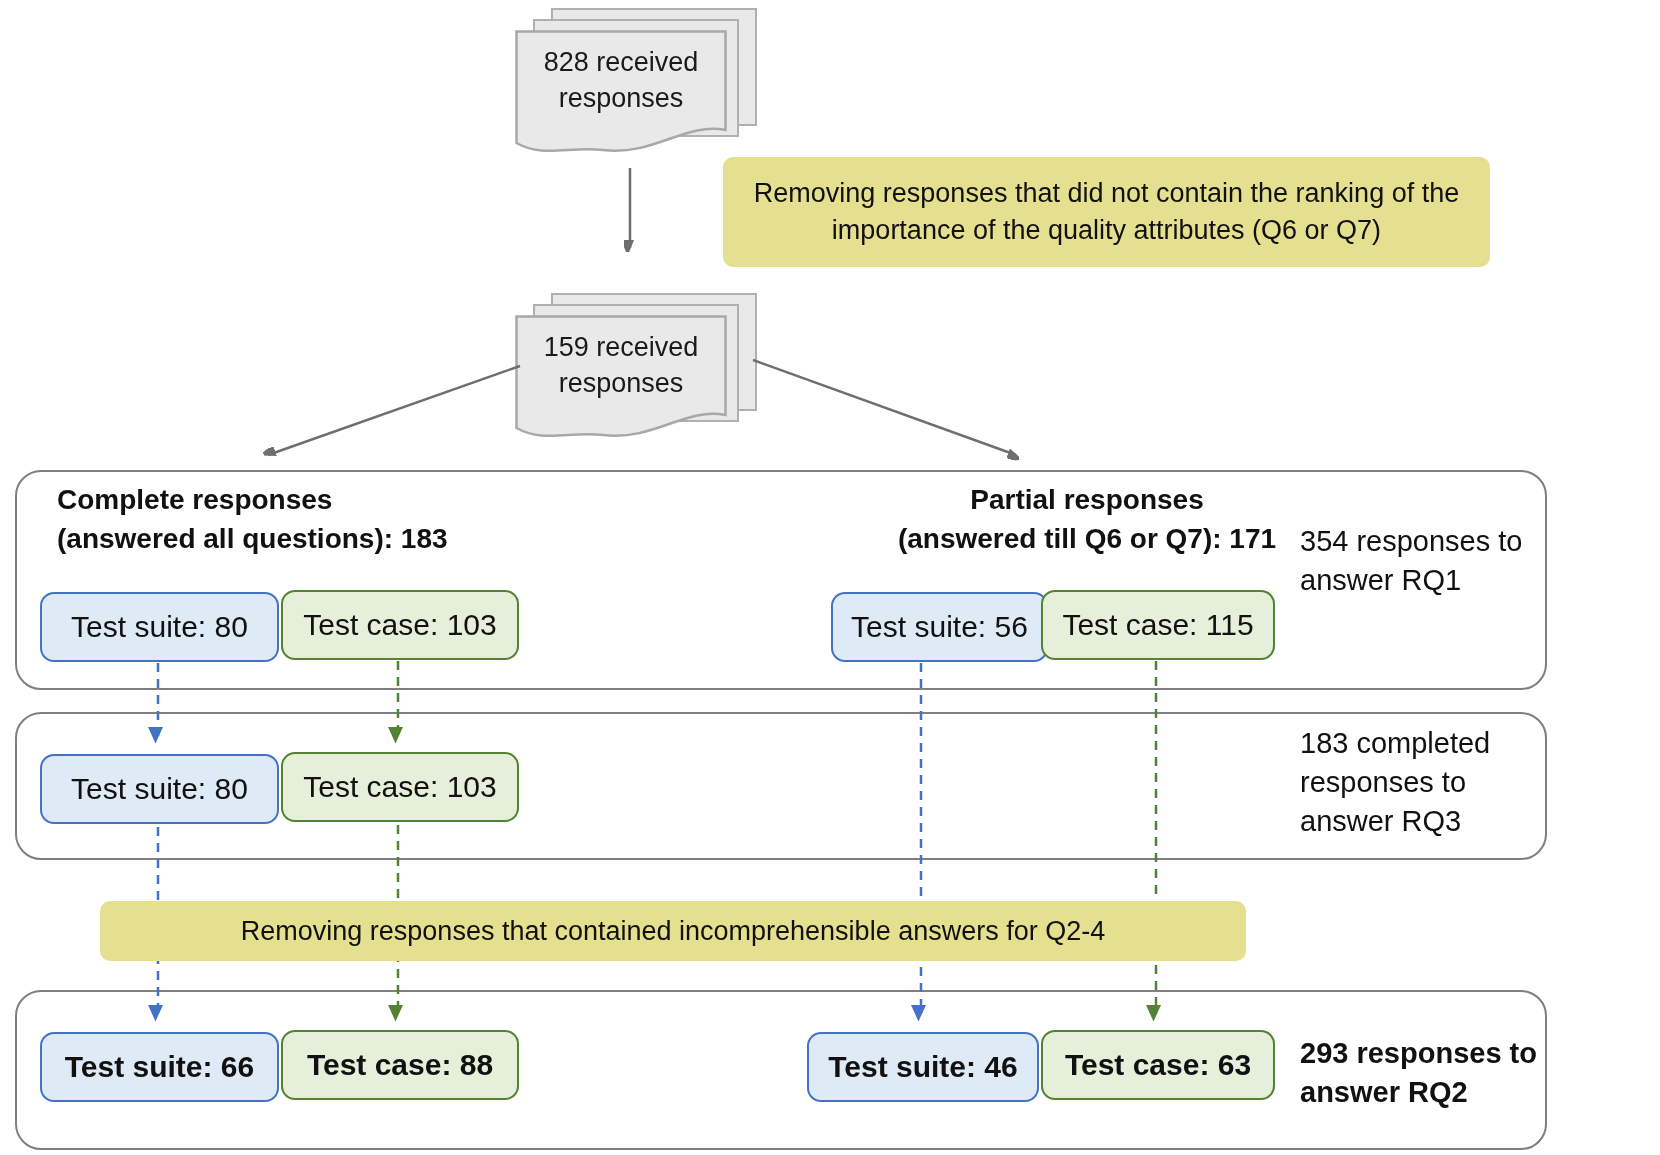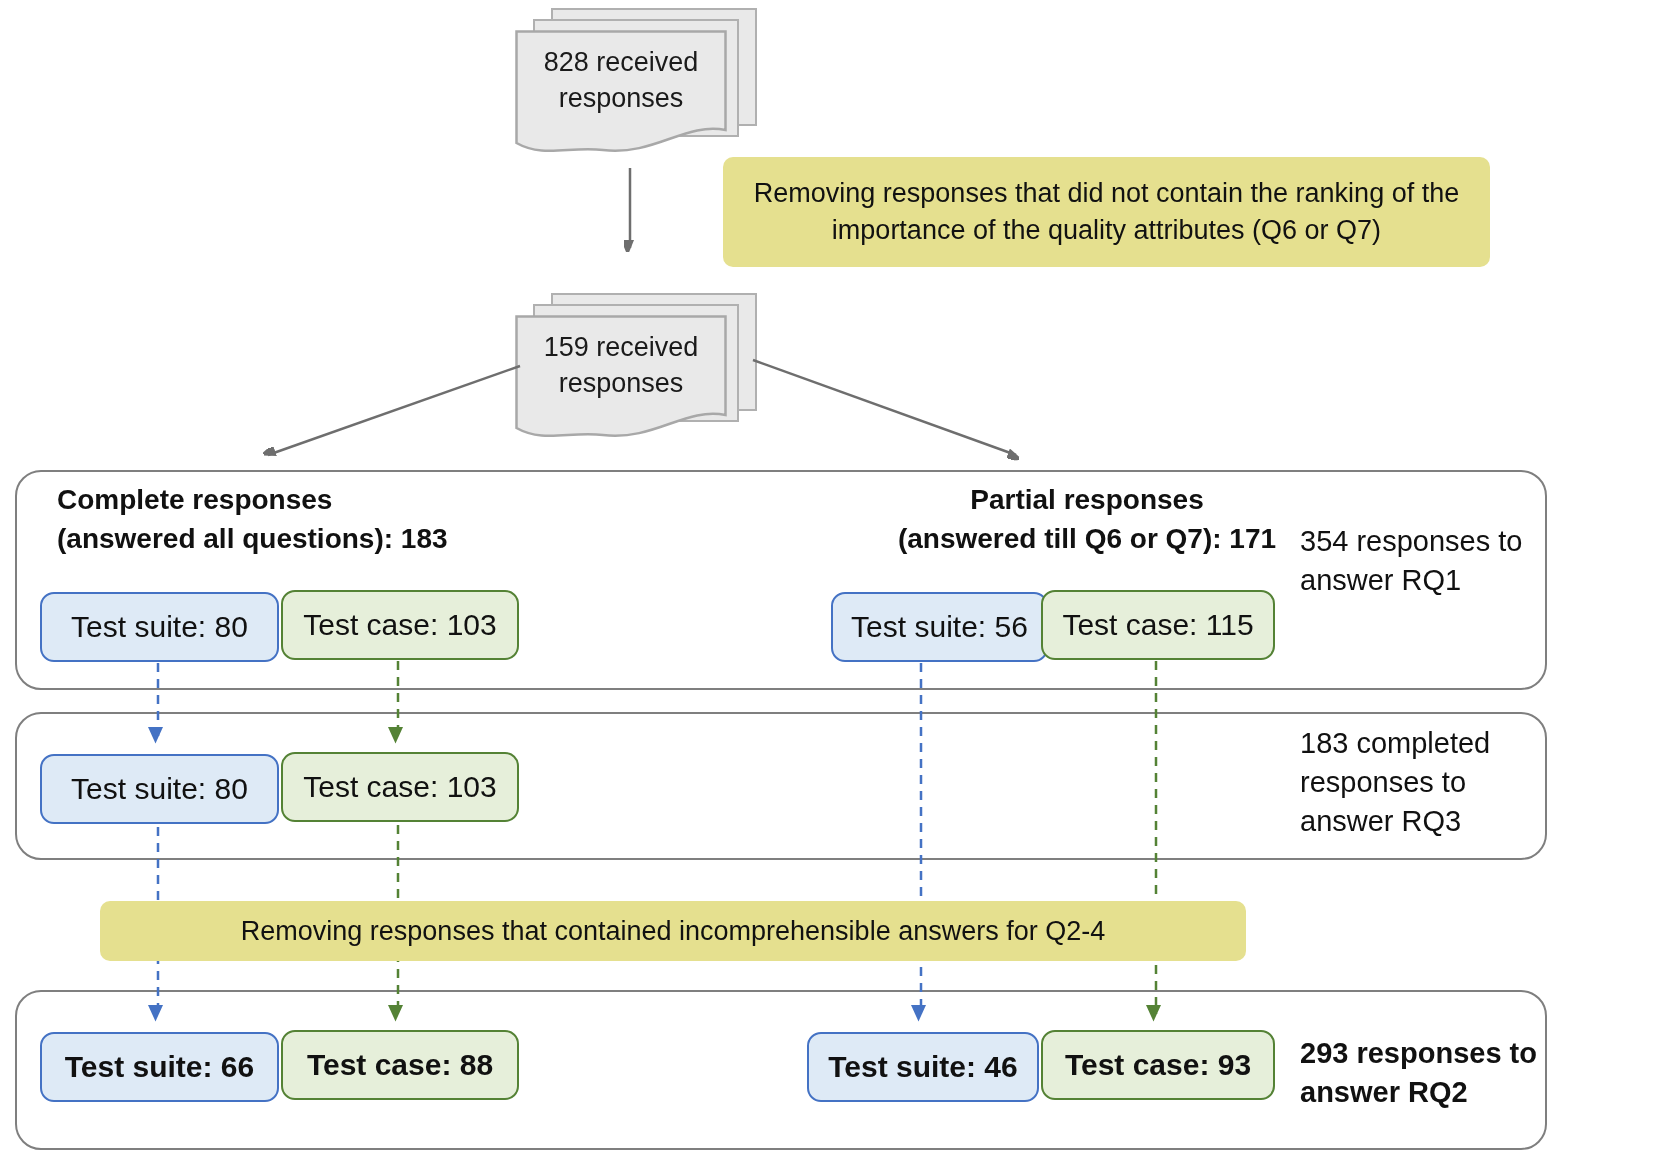--- a/index.html
+++ b/index.html
@@ -99,21 +99,21 @@
   </div>
 
   <div class="note" style="left:100px;top:901px;width:1146px;height:60px;">
     <div>Removing responses that contained incomprehensible answers for Q2-4</div>
   </div>
 
   <div class="container" style="top:990px;height:160px;font-weight:bold;">
     <div class="cbox blue" style="left:23px;top:40px;width:239px;">Test suite: 66</div>
     <div class="cbox green" style="left:264px;top:38px;width:238px;">Test case: 88</div>
     <div class="cbox blue" style="left:790px;top:40px;width:232px;">Test suite: 46</div>
-    <div class="cbox green" style="left:1024px;top:38px;width:234px;">Test case: 93</div>
+    <div class="cbox green" style="left:1024px;top:38px;width:234px;">Test case: 63</div>
     <div class="side-label" style="left:1283px;top:42px;width:250px;">293 responses to answer RQ2</div>
   </div>
 
   <svg class="connectors" width="1660" height="1155" viewBox="0 0 1660 1155">
     <defs>
       <marker id="agrey" markerWidth="12" markerHeight="10" refX="8" refY="4" orient="auto" markerUnits="userSpaceOnUse">
         <path d="M0,0 L10,4 L0,8 Z" fill="#6e6e6e" transform="scale(1.6)"></path>
       </marker>
       <marker id="ablue" markerWidth="20" markerHeight="16" refX="9" refY="5" orient="auto" markerUnits="userSpaceOnUse">
         <path d="M0,0 L11,5 L0,10 Z" fill="#4472c4" transform="scale(1.5)"></path>

